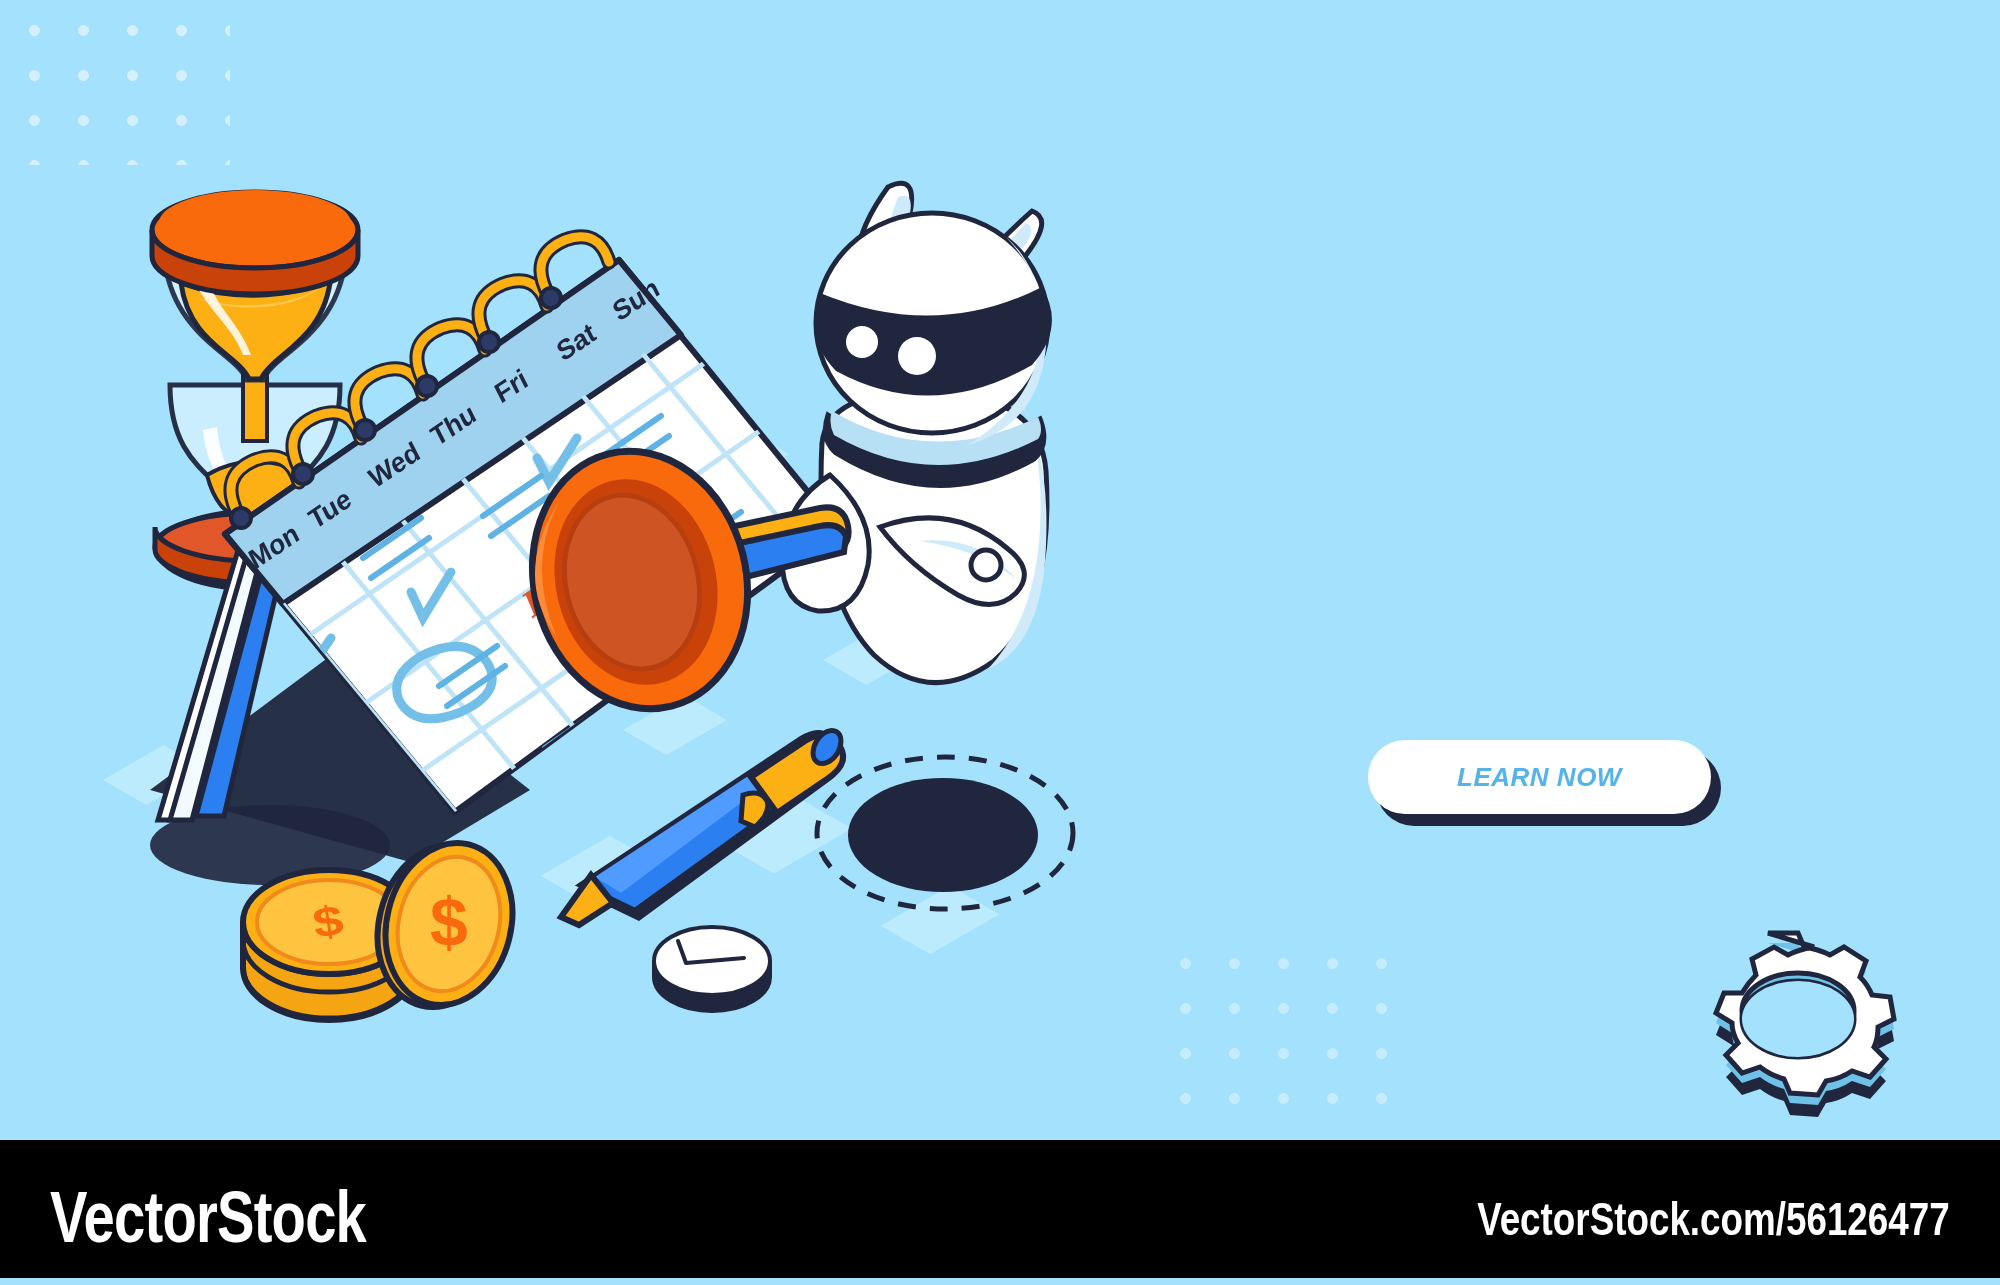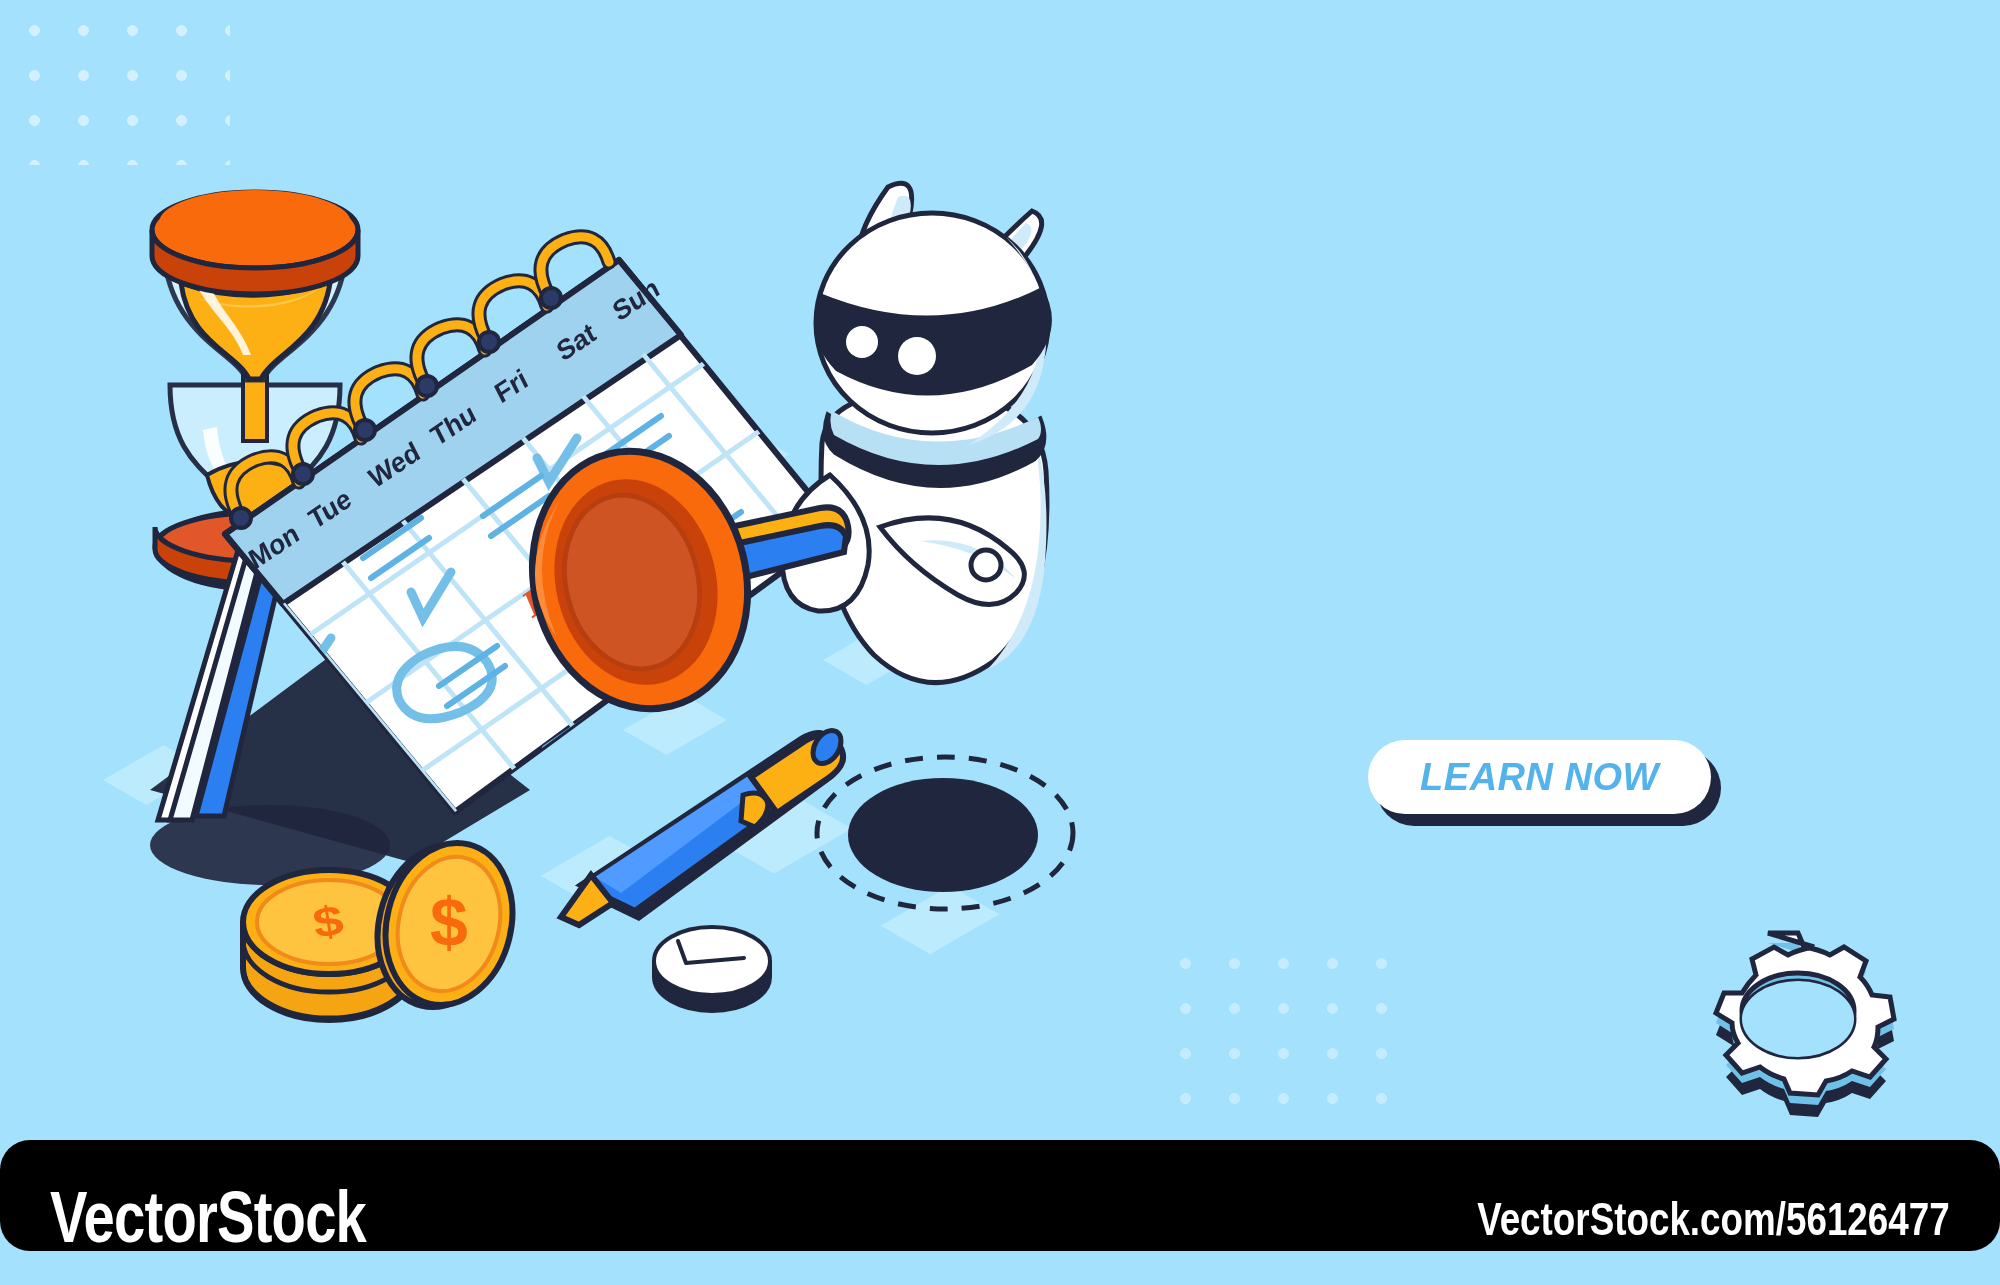--- a/index.html
+++ b/index.html
@@ -96,35 +96,34 @@
   }
   .cta-btn {
     position: absolute;
     left: 0; top: 0;
     width: 343px;
     height: 74px;
     border: 0;
     border-radius: 40px;
     background: #ffffff;
     color: #54b3ea;
-    font-size: 38px;
+    font-size: 26px;
     font-weight: bold;
     font-style: italic;
     letter-spacing: .5px;
     cursor: pointer;
     font-family: "Liberation Sans", sans-serif;
   }
 
   
   .footer {
     position: absolute;
     left: 0; top: 1140px;
-    width: 2000px; height: 111px;
+    width: 2000px; height: 138px;
     background: #000000;
-    border-radius: 30px;
   }
   .footer-logo {
     position: absolute;
     left: 50px; top: 36px;
     color: #ffffff;
     font-family: "Liberation Sans Narrow", "Liberation Sans", sans-serif;
     font-weight: bold;
     font-size: 72px;
     letter-spacing: -1px;
     transform: scaleX(.78);

